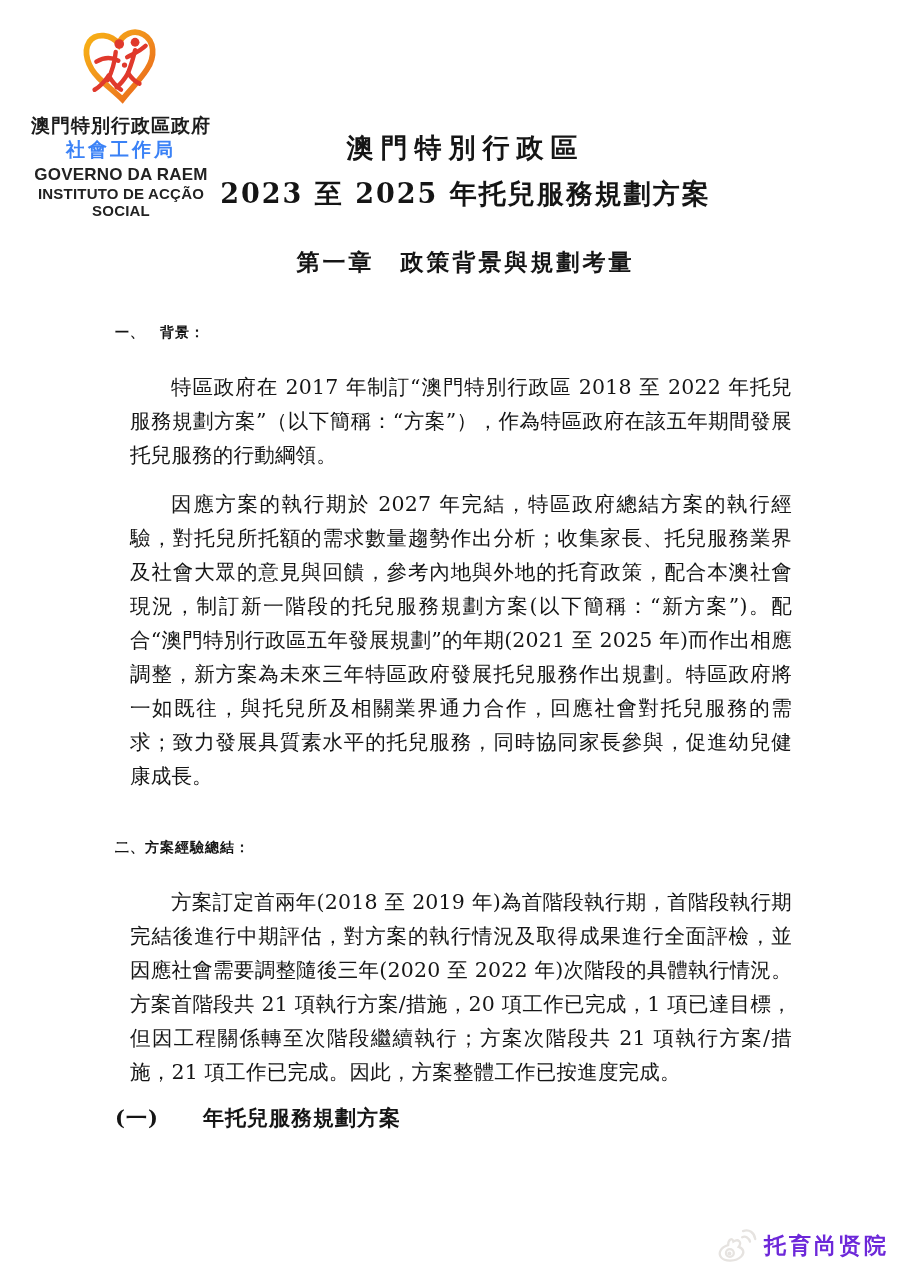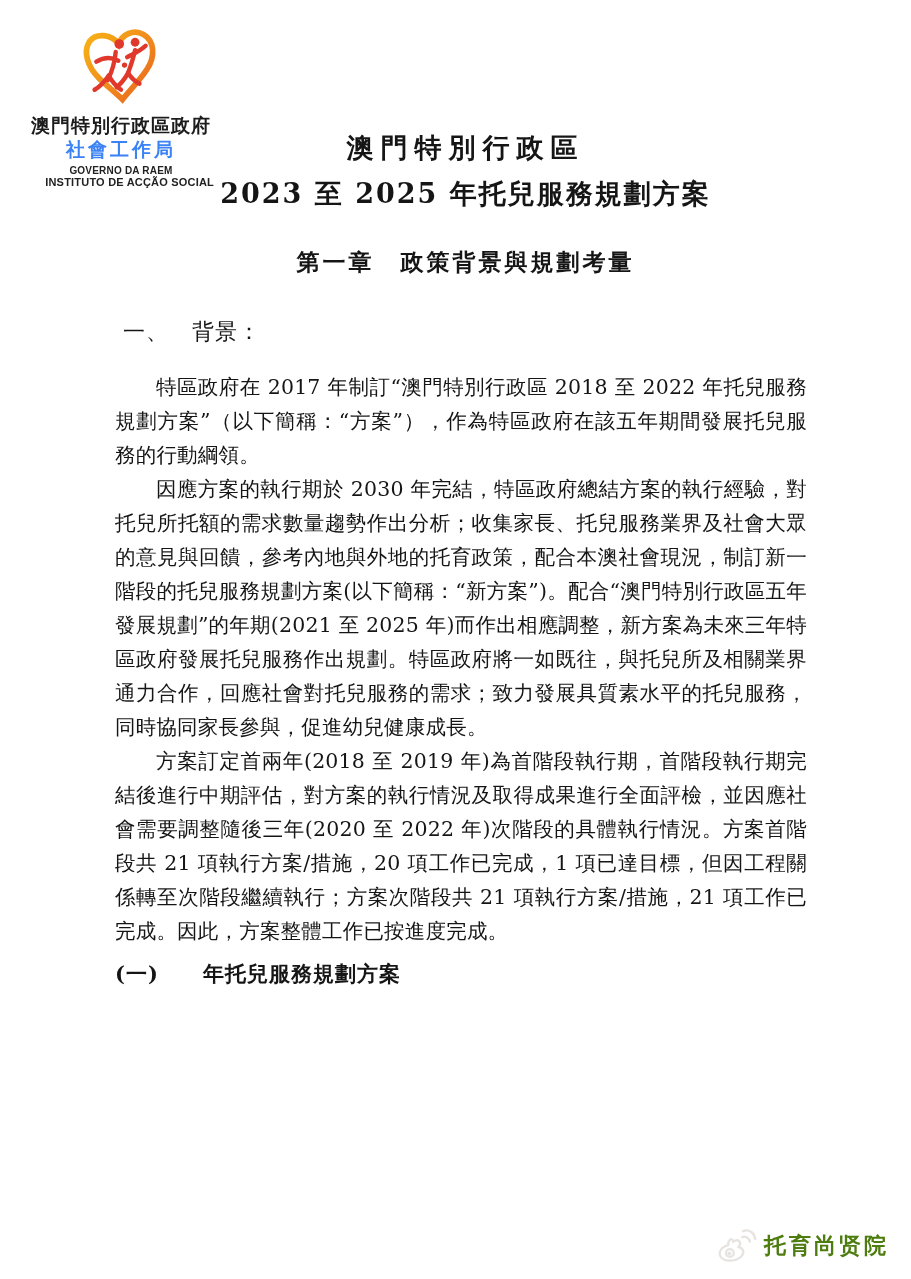--- a/index.html
+++ b/index.html
@@ -10,49 +10,49 @@
   }
 
   
   .logo-block {
     position:absolute; top:24px; left:28px; width:186px; text-align:center;
     font-family:"Liberation Sans","DejaVu Sans",sans-serif;
   }
   .logo-heart { display:block; width:88px; height:84px; margin:0 auto 6px auto; }
   .org-zh1 { font-size:19px; font-weight:bold; letter-spacing:1px; line-height:24px; color:#1c1c1c; }
   .org-zh2 { font-size:19px; font-weight:bold; letter-spacing:3px; line-height:24px; color:#3b82f6; }
-  .org-pt1 { font-size:10px; font-weight:bold; margin-top:3px; letter-spacing:0.2px; color:#222; }
-  .org-pt2 { font-size:11px; font-weight:bold; letter-spacing:0.2px; color:#222;text-align:right; }
+  .org-pt1 { font-size:17px; font-weight:bold; margin-top:3px; letter-spacing:0.2px; color:#222; }
+  .org-pt2 { font-size:15px; font-weight:bold; letter-spacing:0.2px; color:#222; }
 
   
   .title-block { position:absolute; top:130px; left:10px; width:100%; text-align:center; font-weight:bold; }
   .title-line1 { font-size:27px; letter-spacing:7px; }
   .title-line2 { font-size:27px; margin-top:10px; letter-spacing:2px; }
   .chapter {
     position:absolute; top:247px; left:10px; width:100%; text-align:center;
     font-size:23px; font-weight:bold; letter-spacing:3px;
   }
 
   
   .content { position:absolute; top:318px; left:115px; width:692px; font-size:20.5px; }
-  .sec-heading { font-size:22px; font-weight:normal; line-height:28px; margin:0 0 24px 8px; letter-spacing:1px; }
+  .sec-heading { font-size:14px; font-weight:bold; line-height:28px; margin:0 0 24px 0; letter-spacing:1px; }
   .mt-section { margin-top:40px; }
   .para {
     line-height:34px; text-align:justify; text-indent:2em;
-    margin:0; letter-spacing:0.2px; word-break:break-all;
+    margin:15px; letter-spacing:0.2px; word-break:break-all;
   }
   .sub-heading {
     display:flex; gap:44px; font-weight:bold; font-size:21px;
     line-height:28px; margin:12px 0 16px 0; letter-spacing:1px;
   }
 
   
   .watermark {
     position:absolute; right:22px; bottom:14px; display:flex; align-items:center; gap:7px;
-    color:#4d7c0f; font-family:"Liberation Sans","DejaVu Sans",sans-serif;
+    color:#6d28d9; font-family:"Liberation Sans","DejaVu Sans",sans-serif;
     font-size:22px; font-weight:bold; letter-spacing:3px; user-select:none;
   }
   .watermark svg { display:block; }
 </style>
 </head>
 <body>
 
 <div class="page">
 
   <div class="logo-block">
@@ -91,22 +91,23 @@
     <div class="title-line1">澳門特別行政區</div>
     <div class="title-line2">2023 至 2025 年托兒服務規劃方案</div>
   </div>
 
   <div class="chapter">第一章　政策背景與規劃考量</div>
 
   <div class="content">
 
     <div class="sec-heading">一、　背景：</div>
     <p class="para">特區政府在 2017 年制訂“澳門特別行政區 2018 至 2022 年托兒服務規劃方案”（以下簡稱：“方案”），作為特區政府在該五年期間發展托兒服務的行動綱領。</p>
-    <p class="para">因應方案的執行期於 2030 年完結，特區政府總結方案的執行經驗，對托兒所托額的需求數量趨勢作出分析；收集家長、托兒服務業界及社會大眾的意見與回饋，參考內地與外地的托育政策，配合本澳社會現況，制訂新一階段的托兒服務規劃方案(以下簡稱：“新方案”)。配合“澳門特別行政區五年發展規劃”的年期(2021 至 2025 年)而作出相應調整，新方案為未來三年特區政府發展托兒服務作出規劃。特區政府將一如既往，與托兒所及相關業界通力合作，回應社會對托兒服務的需求；致力發展具質素水平的托兒服務，同時協同家長參與，促進幼兒健康成長。</p>
+    <p class="para">因應方案的執行期於 2027 年完結，特區政府總結方案的執行經驗，對托兒所托額的需求數量趨勢作出分析；收集家長、托兒服務業界及社會大眾的意見與回饋，參考內地與外地的托育政策，配合本澳社會現況，制訂新一階段的托兒服務規劃方案(以下簡稱：“新方案”)。配合“澳門特別行政區五年發展規劃”的年期(2021 至 2025 年)而作出相應調整，新方案為未來三年特區政府發展托兒服務作出規劃。特區政府將一如既往，與托兒所及相關業界通力合作，回應社會對托兒服務的需求；致力發展具質素水平的托兒服務，同時協同家長參與，促進幼兒健康成長。</p>
 
+    <div class="sec-heading mt-section">二、方案經驗總結：</div>
     <p class="para">方案訂定首兩年(2018 至 2019 年)為首階段執行期，首階段執行期完結後進行中期評估，對方案的執行情況及取得成果進行全面評檢，並因應社會需要調整隨後三年(2020 至 2022 年)次階段的具體執行情況。方案首階段共 21 項執行方案/措施，20 項工作已完成，1 項已達目標，但因工程關係轉至次階段繼續執行；方案次階段共 21 項執行方案/措施，21 項工作已完成。因此，方案整體工作已按進度完成。</p>
 
     <div class="sub-heading">
       <span>(一)</span>
       <span>年托兒服務規劃方案</span>
     </div>
 
   </div>
 
   <div class="watermark">

